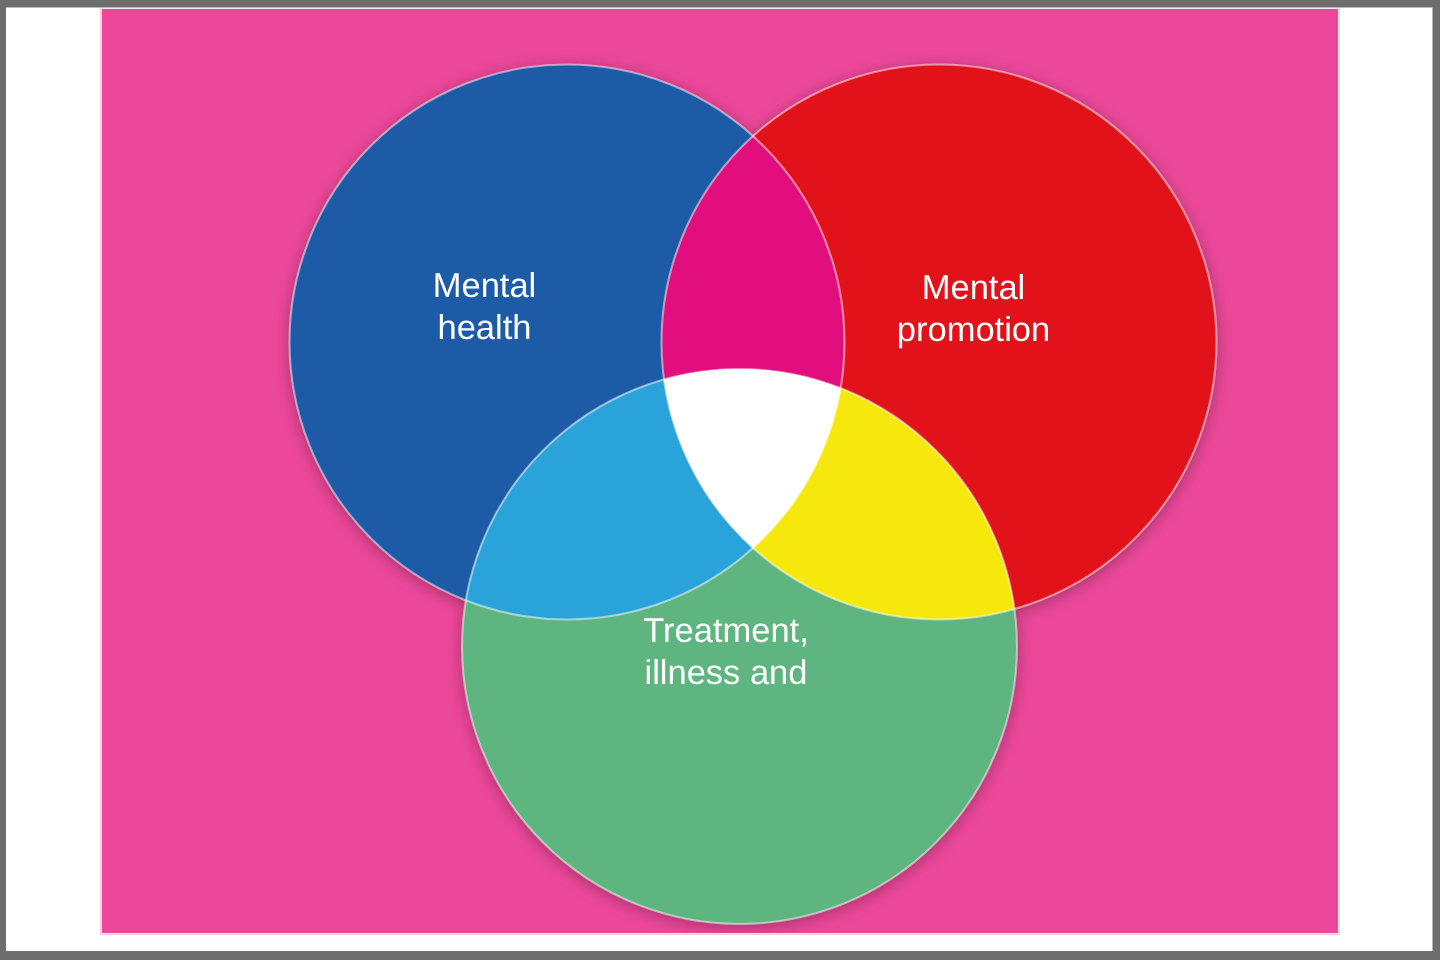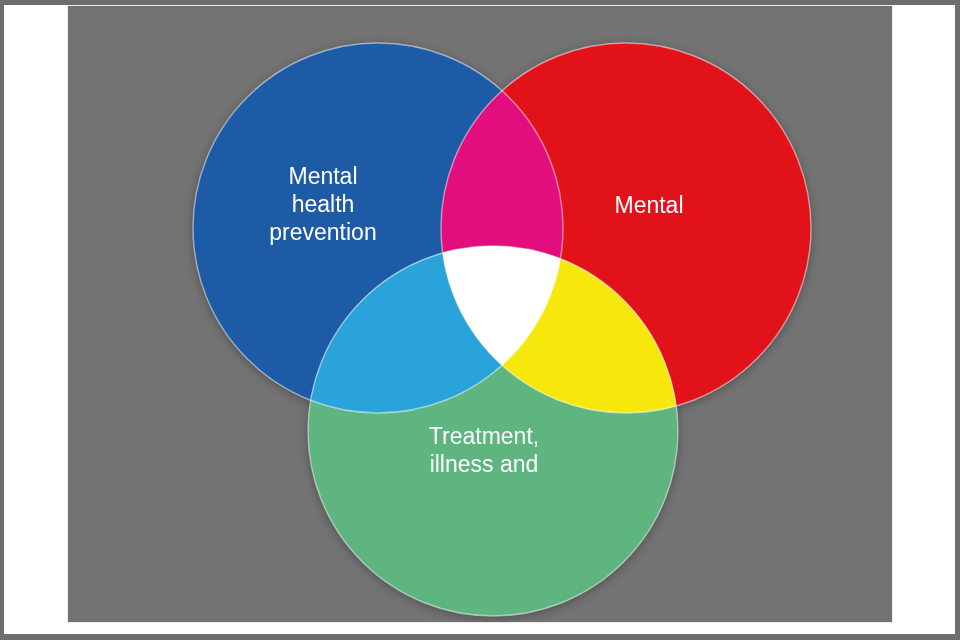--- a/index.html
+++ b/index.html
@@ -19,21 +19,21 @@
     background: #ffffff;
     overflow: hidden;
   }
   .image-panel {
     position: absolute;
     left: 63px;
     top: 0px;
     width: 824px;
     height: 616px;
     border: 1px solid #ececec;
-    background: #737373;
+    background: #ec4899;
   }
   .venn-svg {
     position: absolute;
     left: 0;
     top: 0;
     display: block;
   }
   .venn-shapes {
     filter: drop-shadow(0 2px 5px rgba(0,0,0,0.30));
   }
@@ -48,21 +48,21 @@
     color: #ffffff;
     font-size: 23px;
     line-height: 28px;
     font-weight: 400;
     white-space: nowrap;
     pointer-events: none;
   }
   .venn-label span { display: block; }
   .label-blue  { left: 255px; top: 198px; }
   .label-red   { left: 581px; top: 199px; }
-  .label-green { left: 416px; top: 444px; }
+  .label-green { left: 416px; top: 428px; }
 </style>
 </head>
 <body>
 
 <div class="window-frame">
   <div class="image-panel">
 
     <svg class="venn-svg" width="824" height="616" viewBox="0 0 824 616">
       <defs>
         <clipPath id="clipBlue">
@@ -100,25 +100,25 @@
           <circle cx="310" cy="222" r="185" stroke="rgba(255,255,255,0.5)"></circle>
           <circle cx="558" cy="222" r="185" stroke="rgba(255,255,255,0.5)"></circle>
           <circle cx="425" cy="425" r="185" stroke="rgba(255,255,255,0.5)"></circle>
         </g>
       </g>
     </svg>
 
     <div class="venn-label label-blue">
       <span>Mental</span>
       <span>health</span>
-      <span>prevention</span>
     </div>
 
     <div class="venn-label label-red">
       <span>Mental</span>
+      <span>promotion</span>
     </div>
 
     <div class="venn-label label-green">
       <span>Treatment,</span>
       <span>illness and</span>
     </div>
 
   </div>
 </div>
 

